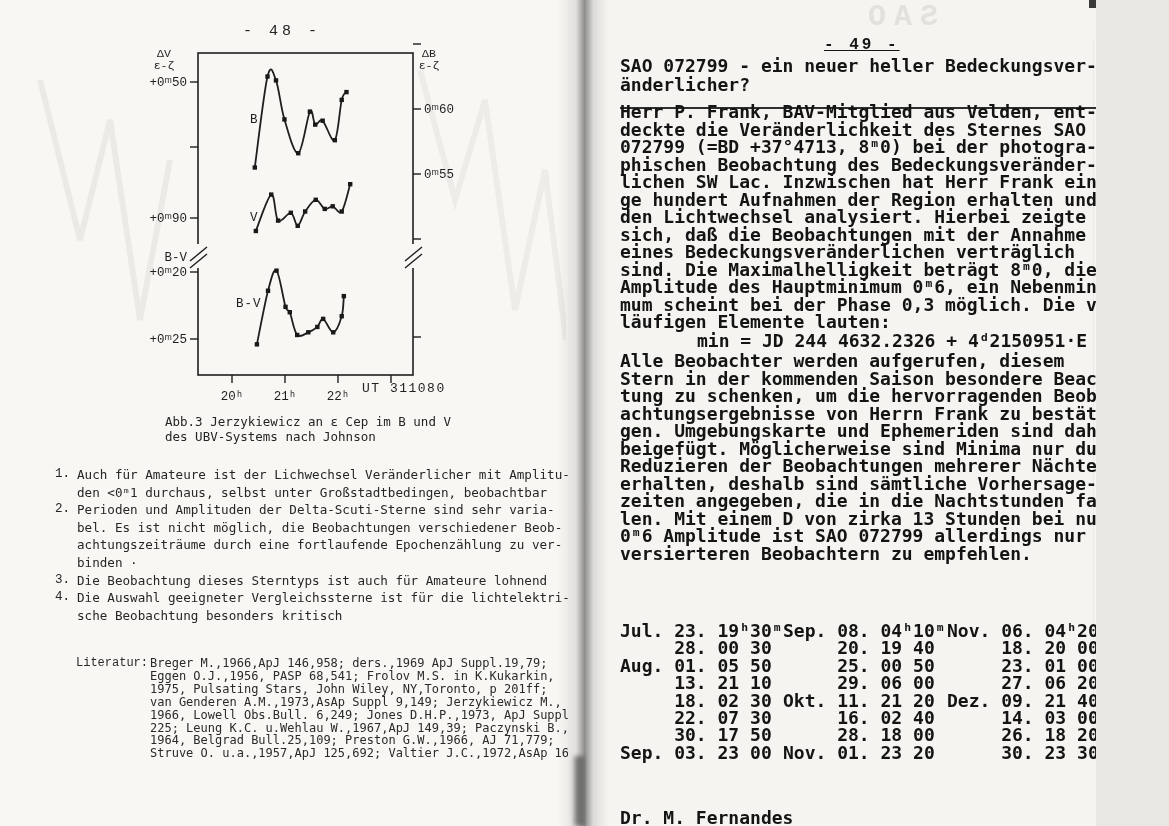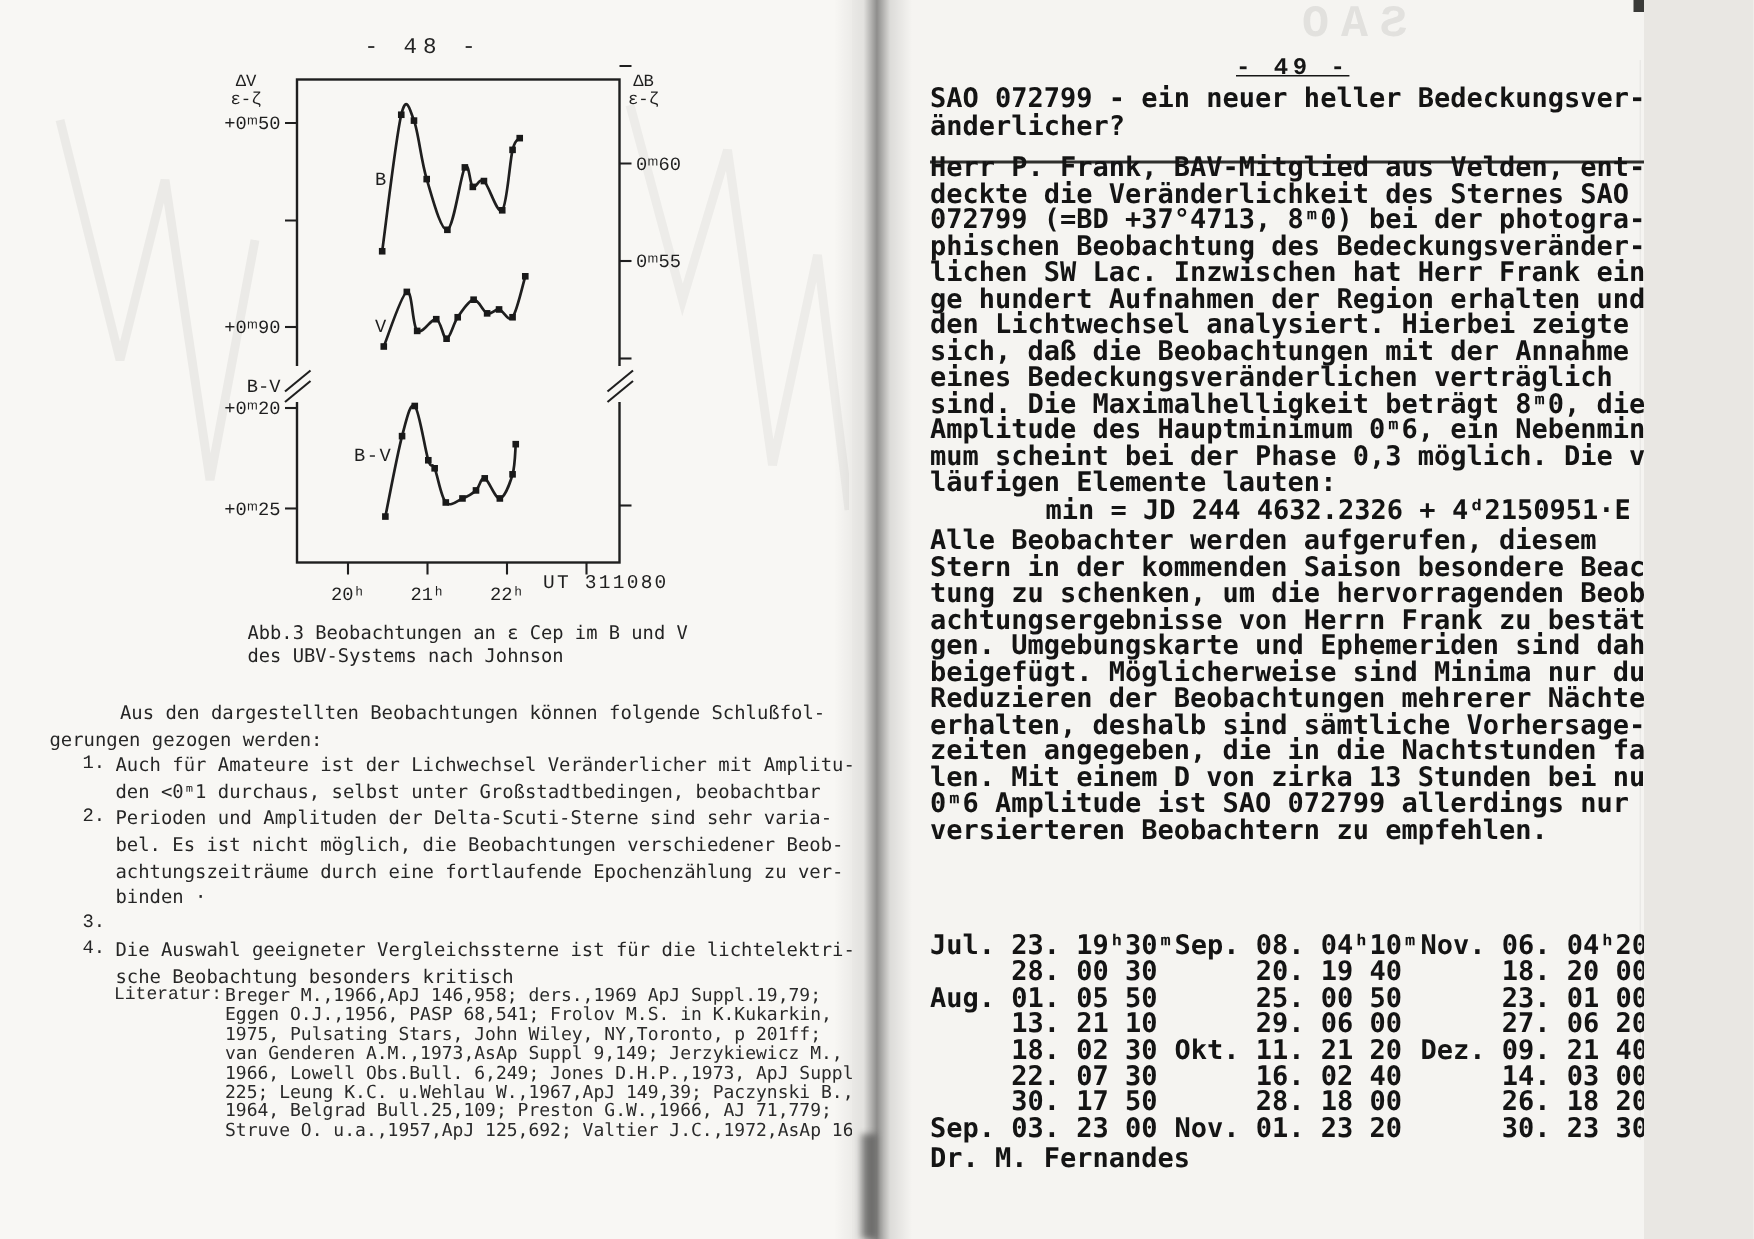--- a/index.html
+++ b/index.html
@@ -27,21 +27,21 @@
   .pageno-right{left:824px;top:36px;font-size:16px;letter-spacing:3px;color:#161616;font-weight:bold;text-decoration:underline;}
   .rp{font-size:18px;line-height:17.5px;color:#141414;font-weight:bold;letter-spacing:0;}
   .title-block{left:620px;top:56px;width:492px;line-height:19px;border-bottom:2px solid #2f2f2d;padding-bottom:13px;}
   .para1{left:620px;top:103px;}
   .equation{left:697px;top:332px;}
   .para2{left:620px;top:352px;}
   .para3{left:620px;top:568px;}
   .eph-col1{left:620px;top:622px;line-height:17.4px;}
   .eph-col2{left:783px;top:622px;line-height:17.4px;}
   .eph-col3{left:947px;top:622px;line-height:17.4px;}
-  .signature{left:620px;top:764px;}
+  .signature{left:620px;top:809px;}
   
   .ghost-sao{left:860px;top:0px;font-size:30px;letter-spacing:8px;color:rgba(60,60,60,0.10);
              transform:scaleX(-1);font-weight:bold;}
   .ghost-line-a{left:1093px;top:40px;width:1px;height:720px;background:rgba(0,0,0,0.045);}
   .ghost-line-b{left:1152px;top:0px;width:1px;height:810px;background:rgba(0,0,0,0.05);}
 </style>
 </head>
 <body>
 
 <div class="scan">
@@ -127,40 +127,39 @@
         <rect x="154.99000000000004" y="297.78" width="4.4" height="4.4" fill="#191919"></rect>
         <rect x="166.12000000000006" y="295.09999999999997" width="4.4" height="4.4" fill="#191919"></rect>
         <rect x="175.13" y="289.74" width="4.4" height="4.4" fill="#191919"></rect>
         <rect x="180.95999999999995" y="281.7" width="4.4" height="4.4" fill="#191919"></rect>
         <rect x="191.03000000000003" y="295.09999999999997" width="4.4" height="4.4" fill="#191919"></rect>
         <rect x="199.51000000000002" y="279.02000000000004" width="4.4" height="4.4" fill="#191919"></rect>
         <rect x="201.63" y="258.92" width="4.4" height="4.4" fill="#191919"></rect>
         <text x="96" y="272" text-anchor="start" font-size="12.5" fill="#1f1f1f" font-family="&quot;Liberation Mono&quot;,&quot;DejaVu Sans Mono&quot;,monospace" letter-spacing="1">B-V</text>
       </svg>
 
-    <pre class="abs mono-pre caption">Abb.3 Beobachtungen an ε Cep im B und V
+    <pre class="abs mono-pre caption">Abb.3 Jerzykiewicz an ε Cep im B und V
 des UBV-Systems nach Johnson</pre>
 
     <div class="abs body-left">
-      <pre class="mono-pre intro-pre">Aus den dargestellten Beobachtungen können folgende Schlußfol-
-gerungen gezogen werden:</pre>
       <div class="list-row">
         <span class="lnum">1.</span>
         <pre class="mono-pre">Auch für Amateure ist der Lichwechsel Veränderlicher mit Amplitu-
 den &lt;0ᵐ1 durchaus, selbst unter Großstadtbedingen, beobachtbar</pre>
       </div>
       <div class="list-row">
         <span class="lnum">2.</span>
         <pre class="mono-pre">Perioden und Amplituden der Delta-Scuti-Sterne sind sehr varia-
 bel. Es ist nicht möglich, die Beobachtungen verschiedener Beob-
 achtungszeiträume durch eine fortlaufende Epochenzählung zu ver-
 binden ·</pre>
       </div>
       <div class="list-row">
         <span class="lnum">3.</span>
+        <pre class="mono-pre">Die Beobachtung dieses Sterntyps ist auch für Amateure lohnend</pre>
       </div>
       <div class="list-row">
         <span class="lnum">4.</span>
         <pre class="mono-pre">Die Auswahl geeigneter Vergleichssterne ist für die lichtelektri-
 sche Beobachtung besonders kritisch</pre>
       </div>
     </div>
 
     <div class="abs lit-row">
       <span class="lit-label">Literatur:</span>

